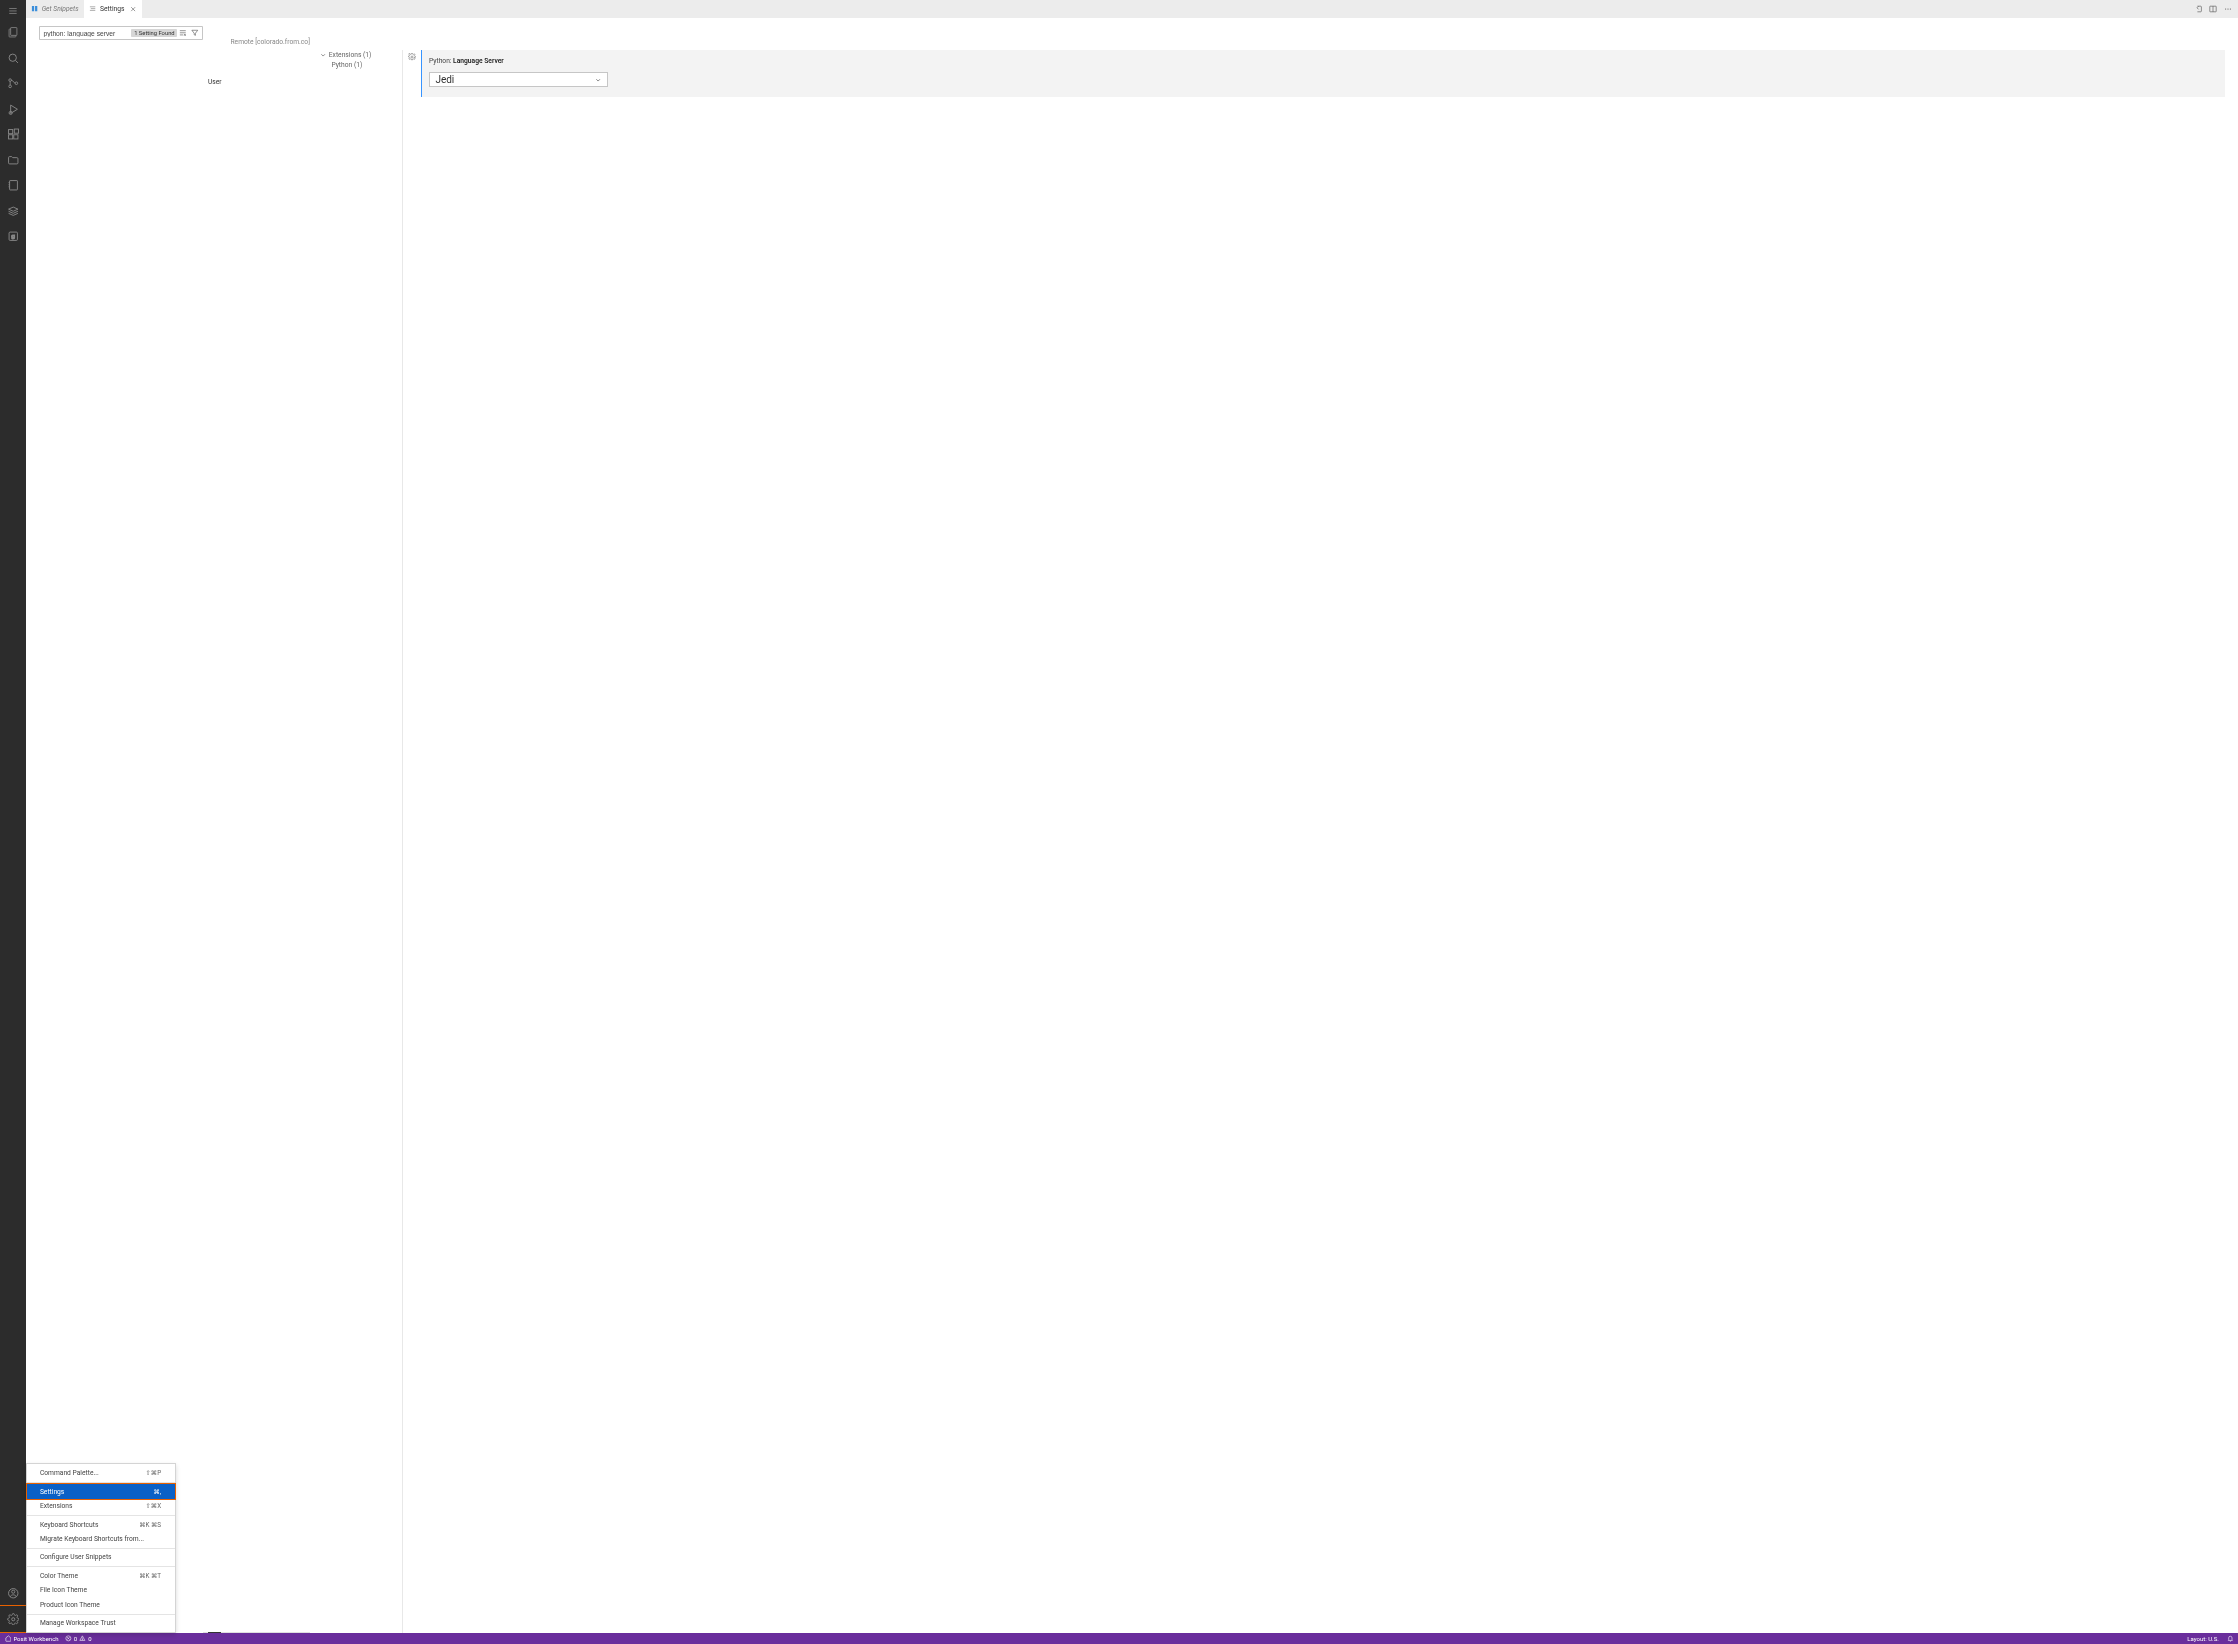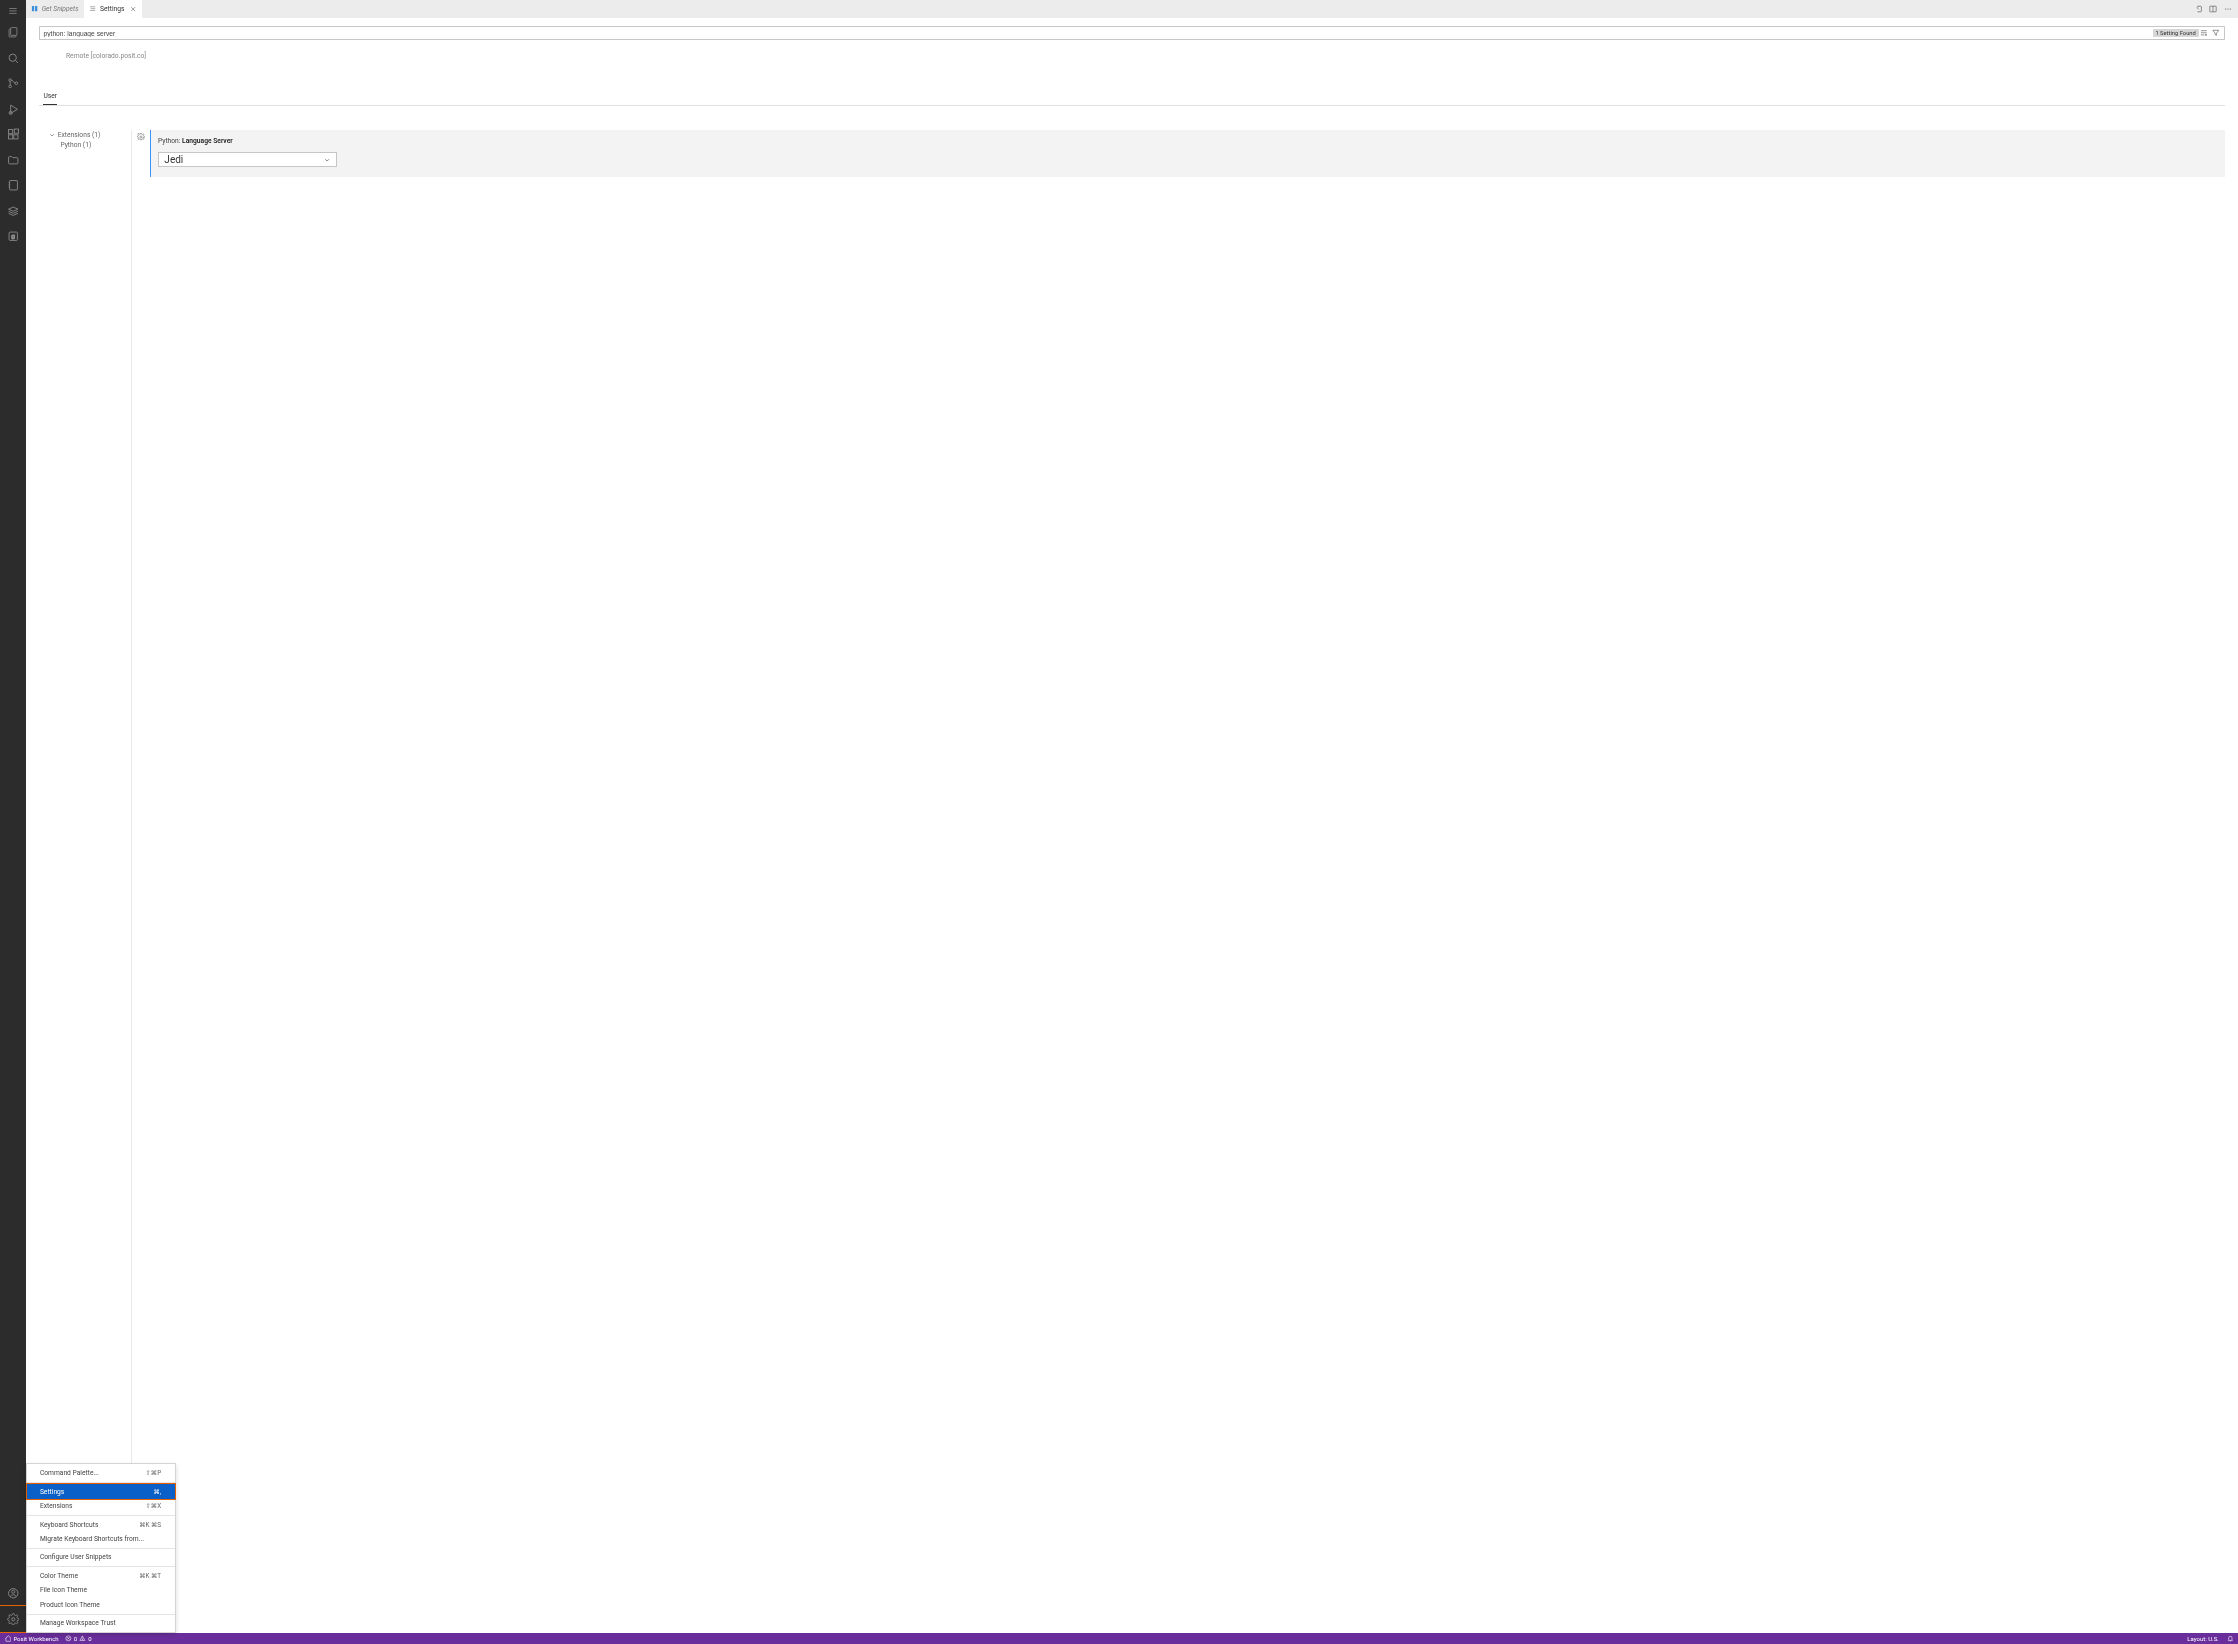--- a/index.html
+++ b/index.html
@@ -26,21 +26,21 @@
     .tab { display: flex; align-items: center; padding: 0 5.4px; gap: 3.6px; font-size: 6.7px; cursor: pointer; }
     .tab.inactive { color: #777; font-style: italic; background: #ececec; }
     .tab.active { background: #fff; color: #333; font-style: normal; }
     .tab-icon { display: inline-flex; }
     .tab-icon svg { width: 7.2px; height: 7.2px; }
     .tab-close { display: inline-flex; color: #555; margin-left: 1.8px; }
     .tab-actions { margin-left: auto; display: flex; align-items: center; gap: 6.3px; padding-right: 6.3px; color: #555; }
     .tab-actions svg { width: 8px; height: 8px; }
     
     
-    .settings-page { flex: 1; display: flex; flex-direction: column; padding: 8px 13.4px 0 13.4px; min-height: 0; }
+    .settings-page { flex: 1; display: flex; flex-direction: row; padding: 8px 13.4px 0 13.4px; min-height: 0; }
     
     .search-row { display: flex; align-items: center; border: 0.4px solid #c6c6c6; border-radius: 0.9px; padding: 0.9px 3.6px; height: 14.3px; }
     .search-input { flex: 1; border: none; outline: none; font-size: 6.7px; color: #444; background: transparent; }
     .search-badge { background: #d6d6d6; color: #333; font-size: 5.8px; padding: 0.9px 2.7px; border-radius: 0.9px; margin-right: 1.8px; white-space: nowrap; }
     .search-actions { display: flex; gap: 4.5px; align-items: center; color: #555; }
     .search-actions svg { width: 7.6px; height: 7.6px; }
     
     .scope-tabs { display: flex; gap: 9px; margin-top: 9px; border-bottom: 0.4px solid #e0e0e0; padding-left: 4.5px; }
     .scope-tab { padding: 2.7px 0 4.5px 0; font-size: 6.7px; color: #888; cursor: pointer; }
     .scope-tab.active { color: #333; border-bottom: 0.7px solid #333; margin-bottom: -0.4px; margin-top: 40px; }
@@ -243,21 +243,21 @@
             <span class="icon-btn">
               <svg viewBox="0 0 18 18" fill="none" stroke="currentColor" stroke-width="1.5">
                   <path d="M2 3h14l-5.5 7v5l-3-1.5v-3.5z"></path>
                 </svg>
             </span>
           </div>
         </div>
 
         <div class="scope-tabs">
           <div class="scope-tab active">User</div>
-          <div class="scope-tab">Remote [colorado.posit.co]</div>
+          <div class="scope-tab">Remote [colorado.from.co]</div>
         </div>
 
         <div class="settings-body">
           <div class="tree">
             <div class="tree-item">
               <span style="width:4.5px;"></span>
               <span class="chev">
                 <svg viewBox="0 0 14 14" fill="none" stroke="currentColor" stroke-width="1.6">
                     <polyline points="3,5 7,9 11,5"></polyline>
                   </svg>

